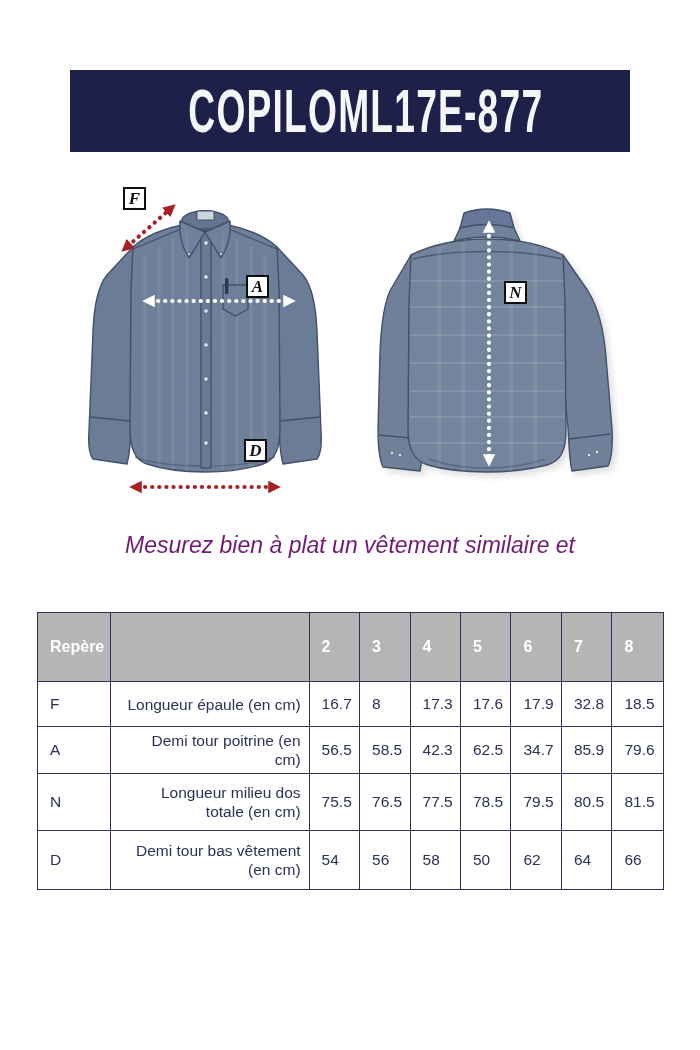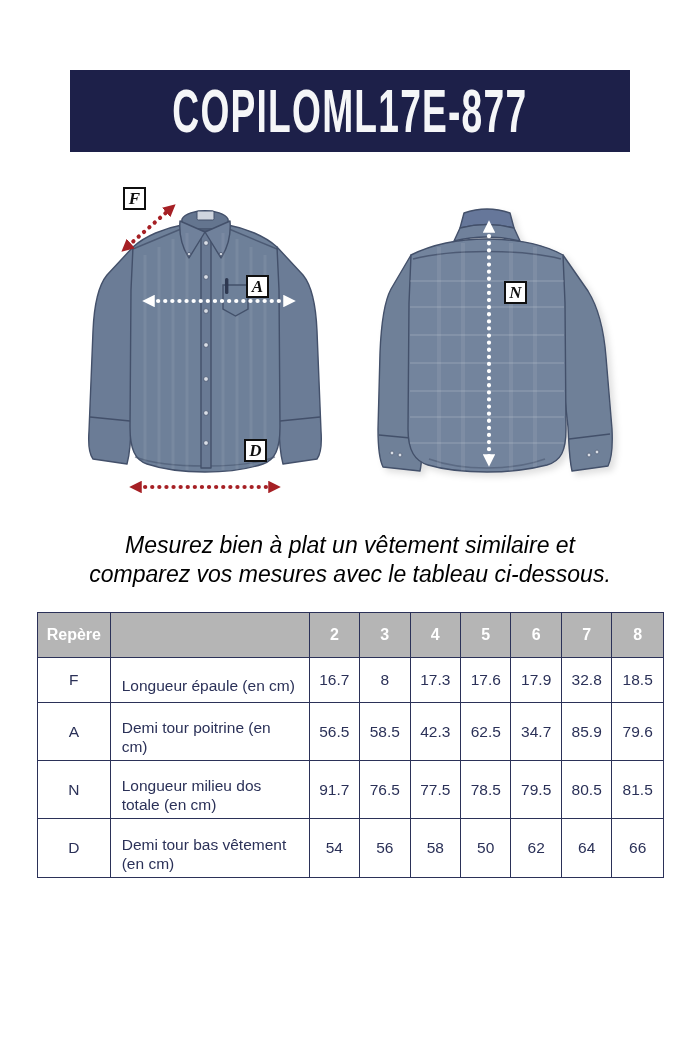--- a/index.html
+++ b/index.html
@@ -3,21 +3,21 @@
 <meta charset="utf-8">
 <style>
   html,body { margin:0; padding:0; background:#ffffff; }
   .page {
     position:relative; width:700px; height:1050px; background:#ffffff;
     font-family:"Liberation Sans", sans-serif; overflow:hidden;
   }
   
   .banner {
     position:absolute; left:70px; top:70px; width:560px; height:82px;
-    background:#1d2049; display:flex; align-items:center; justify-content:center;
+    background:#1d2049; display:flex; align-items:center; justify-content:flex-start;
   }
   .banner-text {
     color:#f5f6f8; font-weight:700; font-size:62px; line-height:82px;
     letter-spacing:2px; white-space:nowrap; transform:scaleX(0.60);
     transform-origin:center center;
   }
   
   .diagram { position:absolute; left:0; top:180px; width:700px; height:345px; }
   .shirt-front { position:absolute; left:85px; top:15px; }
   .shirt-back  { position:absolute; left:377px; top:23px; filter:drop-shadow(4px 4px 3px rgba(0,0,0,0.12)); }
@@ -30,35 +30,35 @@
     font-size:17px; color:#0f0f0f; line-height:1;
   }
   .lbl-f { left:123px; top:7px; }
   .lbl-a { left:246px; top:95px; }
   .lbl-d { left:244px; top:259px; }
   .lbl-n { left:504px; top:101px; }
   
   .instruction {
     position:absolute; left:0; top:531px; width:700px; text-align:center;
     font-style:italic; font-weight:500; font-size:23px; line-height:29px;
-    color:#000000;
+    color:#701a75;
   }
   
   .size-table {
     position:absolute; left:37px; top:612px; width:627px;
     border-collapse:collapse; table-layout:fixed; color:#2b3158;
   }
   .size-table th, .size-table td {
-    border:1.6px solid #2b3158; text-align:center; padding:0;
+    border:1.6px solid #2b3158; text-align:left; padding:12px;
     font-size:15.5px; overflow:hidden;
   }
   .size-table th {
     background:#b5b5b5; color:#ffffff; font-weight:700; font-size:16px; height:44px;
   }
-  .size-table td.desc { text-align:left; padding:15px 8px 4px 11px; line-height:19px; }
+  .size-table td.desc { text-align:right; padding:4px 8px 4px 11px; line-height:19px; }
   .row-f { height:45px; } .row-a { height:41px; } .row-n { height:57px; } .row-d { height:59px; }
 </style>
 </head>
 <body>
 
 <div class="page">
 
   <div class="banner">
     <div class="banner-text">COPILOML17E-877</div>
   </div>
@@ -154,21 +154,20 @@
     <div class="m-label lbl-d">
         <span>D</span>
       </div>
     <div class="m-label lbl-n">
         <span>N</span>
       </div>
   </div>
 
   <div class="instruction">
     <div>Mesurez bien à plat un vêtement similaire et</div>
-    <div>comparez vos mesures avec le tableau ci-dessous.</div>
   </div>
 
   <table class="size-table">
     <colgroup>
       <col style="width:72px">
         <col style="width:197px">
       <col style="width:50px">
         <col style="width:50px">
         <col style="width:50px">
       <col style="width:50px">
@@ -208,21 +207,21 @@
         <td>58.5</td>
         <td>42.3</td>
         <td>62.5</td>
         <td>34.7</td>
         <td>85.9</td>
         <td>79.6</td>
       </tr>
       <tr class="row-n">
         <td>N</td>
         <td class="desc">Longueur milieu dos totale (en cm)</td>
-        <td>91.7</td>
+        <td>75.5</td>
         <td>76.5</td>
         <td>77.5</td>
         <td>78.5</td>
         <td>79.5</td>
         <td>80.5</td>
         <td>81.5</td>
       </tr>
       <tr class="row-d">
         <td>D</td>
         <td class="desc">Demi tour bas vêtement (en cm)</td>

